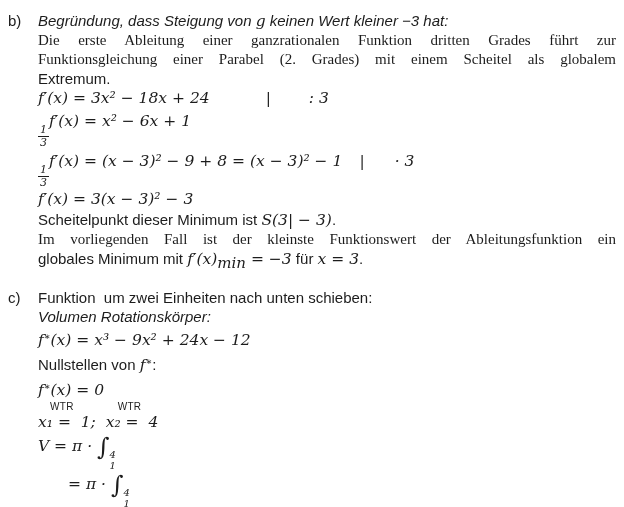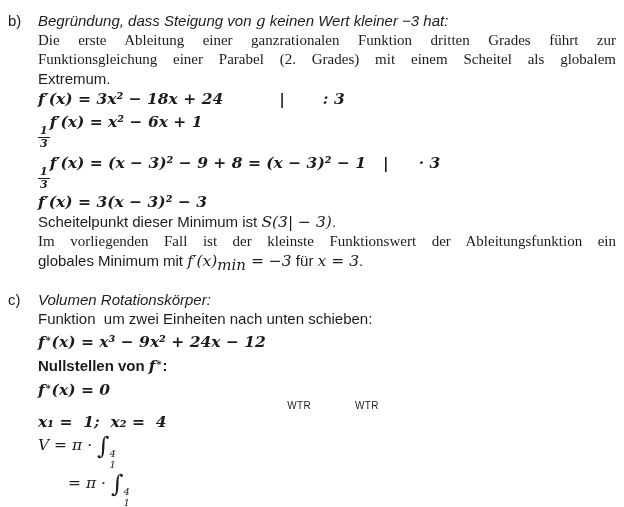--- a/index.html
+++ b/index.html
@@ -17,40 +17,40 @@
   .sec-body { flex:1; max-width:578px; }
   .line { font-size:15px; line-height:19px; }
   .heading { font-style:italic; }
   .justify { text-align:justify; text-align-last:justify;font-family:Liberation Serif, serif; }
   .pre { white-space:pre-wrap; }
   .math {
     font-family:"DejaVu Serif","Liberation Serif",serif;
     font-style:italic;
     font-size:15.5px;
   }
-  .mline { line-height:21px;font-weight:bold; }
+  .mline { line-height:21px; }
   .mline.fr { line-height:25px; }
   .intline { line-height:26px; }
   .frac {
     display:inline-flex; flex-direction:column; align-items:center;
     vertical-align:-7px; font-size:11px; line-height:12px;
   }
   .frac .num { border-bottom:1px solid #1c1c1c; padding:0 2px; }
   .int-sign { font-style:normal; font-size:24px; vertical-align:-4px; line-height:20px; }
   .int-lims {
     display:inline-flex; flex-direction:column; align-items:flex-start;
     font-size:10px; line-height:11px; vertical-align:-7px; margin-right:1px;
   }
   .sub { font-size:15px; vertical-align:-4px; }
   .supstar { font-size:10px; vertical-align:5px; font-style:normal; }
   .opbar1 { margin-left:56px; }
   .opval1 { margin-left:38px; }
   .opbar3 { margin-left:17px; }
   .opval3 { margin-left:30px; }
-  .wtr-row { font-size:10px; line-height:11px; letter-spacing:0.3px;text-align:center; }
+  .wtr-row { font-size:10px; line-height:11px; letter-spacing:0.3px; }
   .wtr-row .w1 { margin-left:12px; }
   .wtr-row .w2 { margin-left:44px; }
   .indent { margin-left:30px; }
 </style>
 </head>
 <body>
 
 <div class="page">
 
   <div class="section">
@@ -83,23 +83,23 @@
 
       <div class="line"><span>globales Minimum mit </span><span class="math">f′(x)</span><span class="math sub">min</span><span class="math"> = −3</span><span> für </span><span class="math">x = 3</span><span>.</span></div>
 
     </div>
   </div>
 
   <div class="section">
     <div class="sec-label">c)</div>
     <div class="sec-body">
 
+      <div class="line pre">Funktion  um zwei Einheiten nach unten schieben:</div>
+
       <div class="line heading">Volumen Rotationskörper:</div>
-
-      <div class="line pre">Funktion  um zwei Einheiten nach unten schieben:</div>
 
       <div class="math mline"><span>f</span><span class="supstar">∗</span><span>(x) = x³ − 9x² + 24x − 12</span></div>
 
       <div class="line mline"><span>Nullstellen von </span><span class="math">f</span><span class="math supstar">∗</span><span>:</span></div>
 
       <div class="math mline"><span>f</span><span class="supstar">∗</span><span>(x) = 0</span></div>
 
       <div class="wtr-row"><span class="w1">WTR</span><span class="w2">WTR</span></div>
 
       <div class="math mline pre">x₁ =  1;  x₂ =  4</div>

